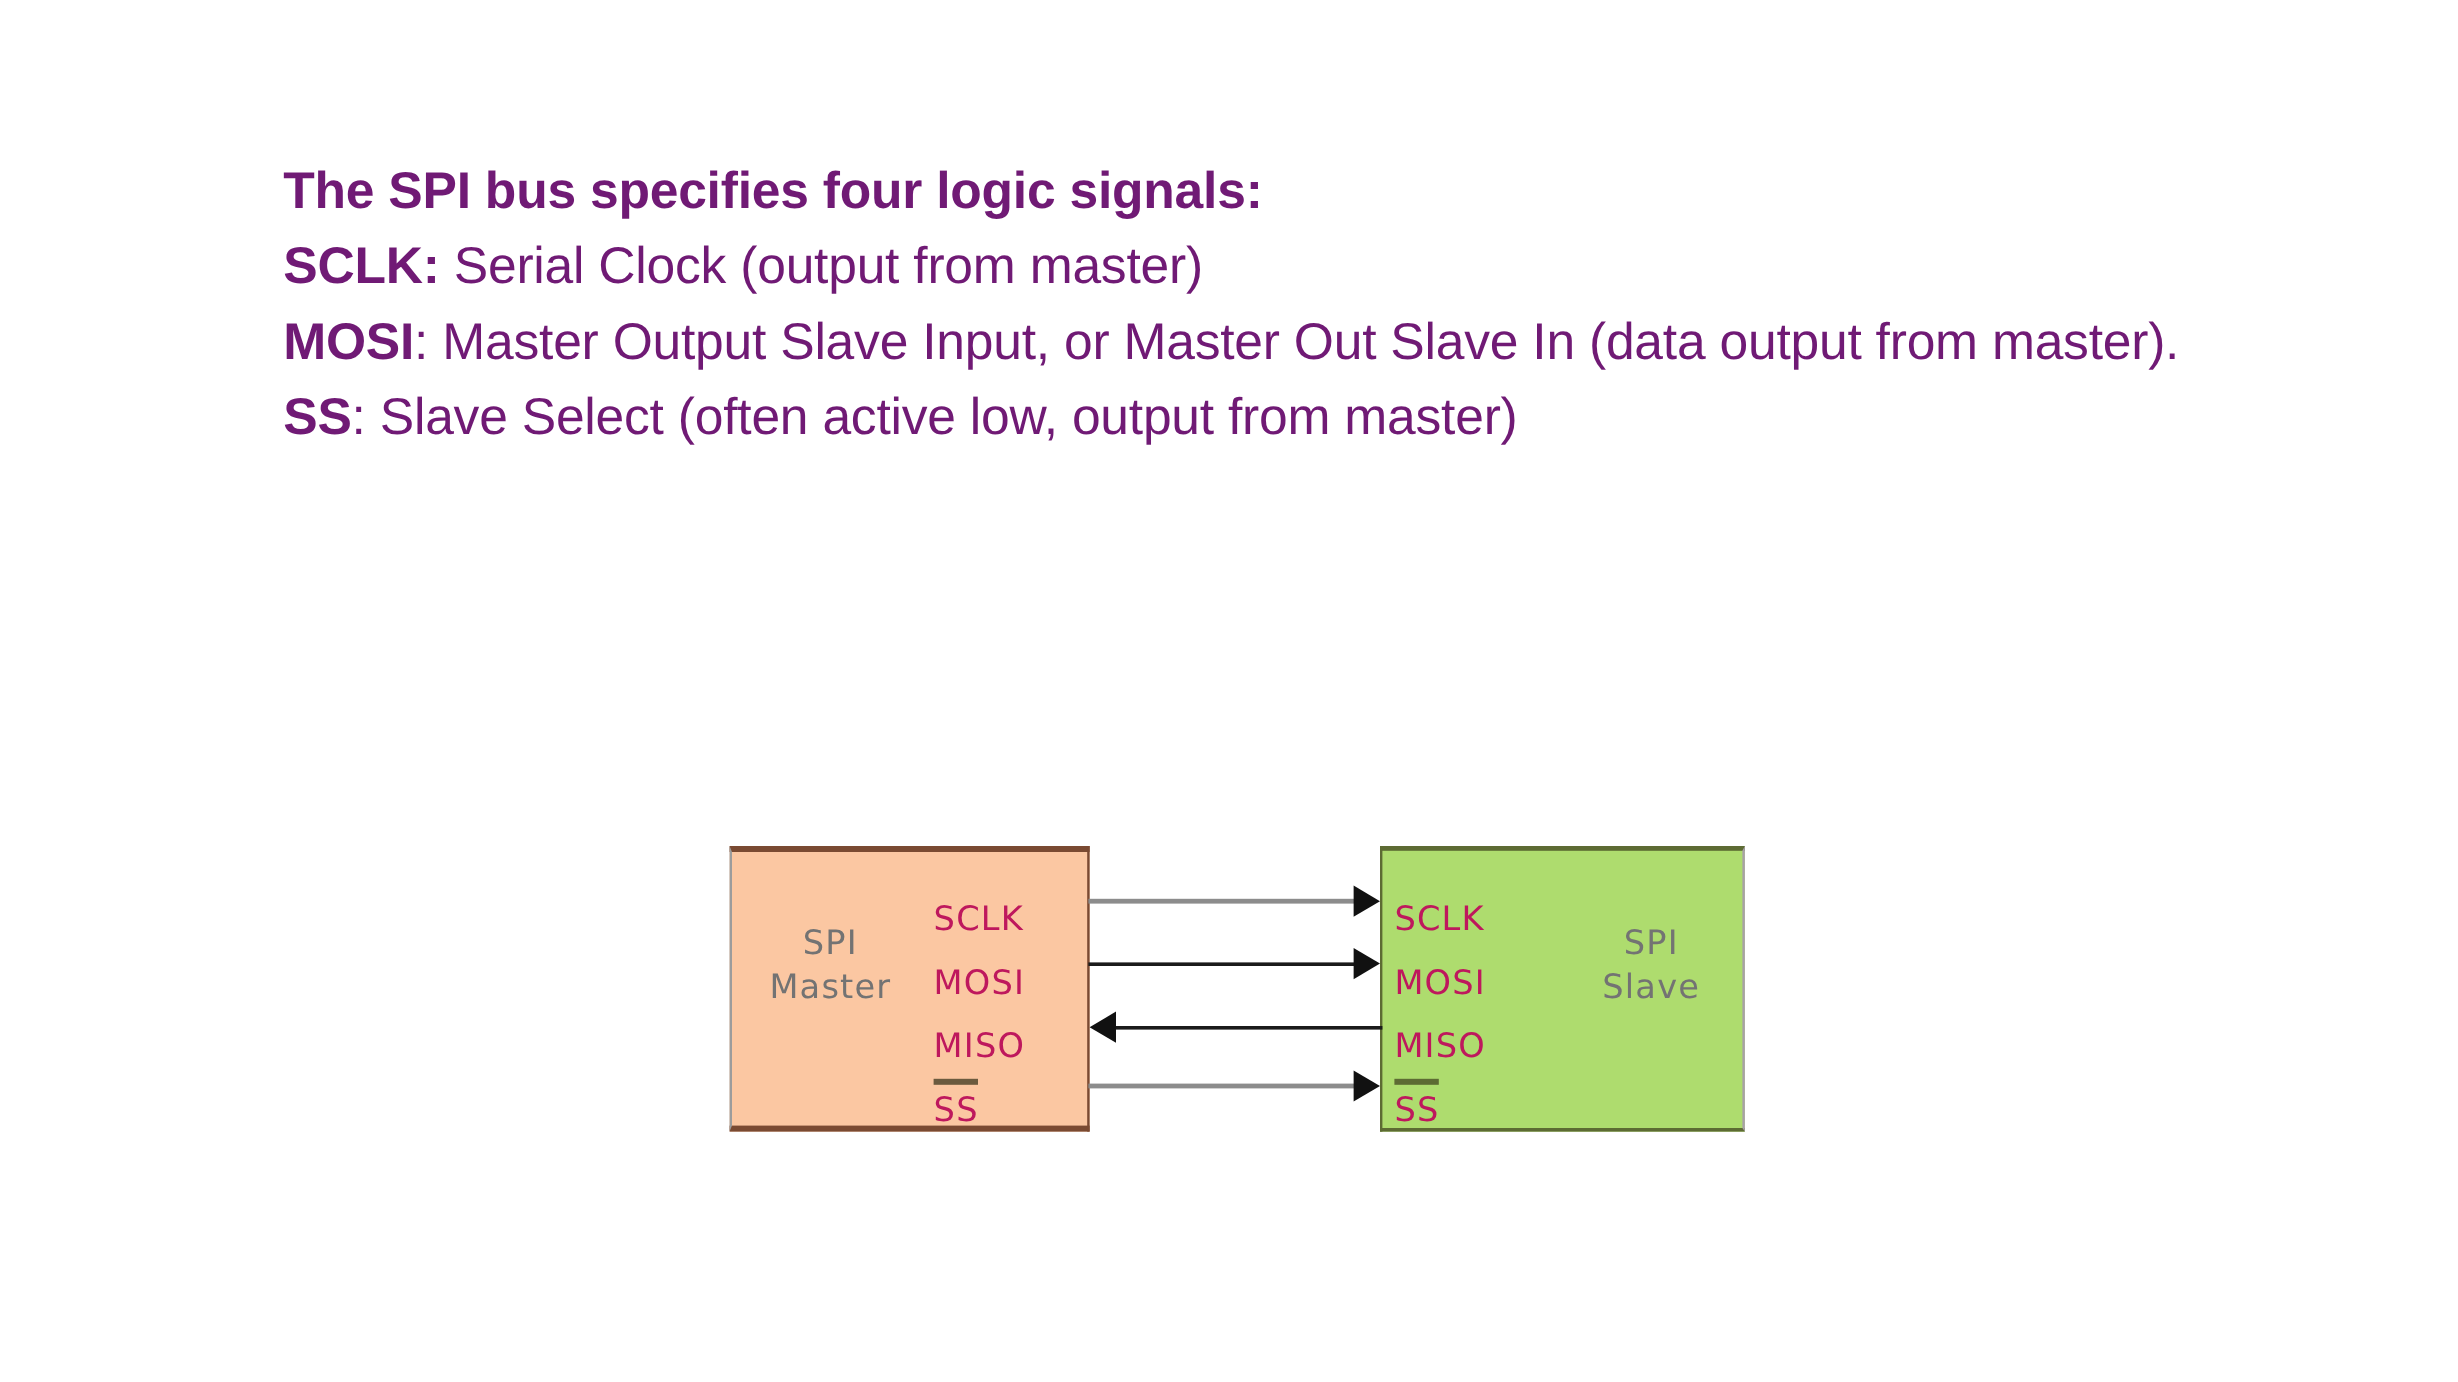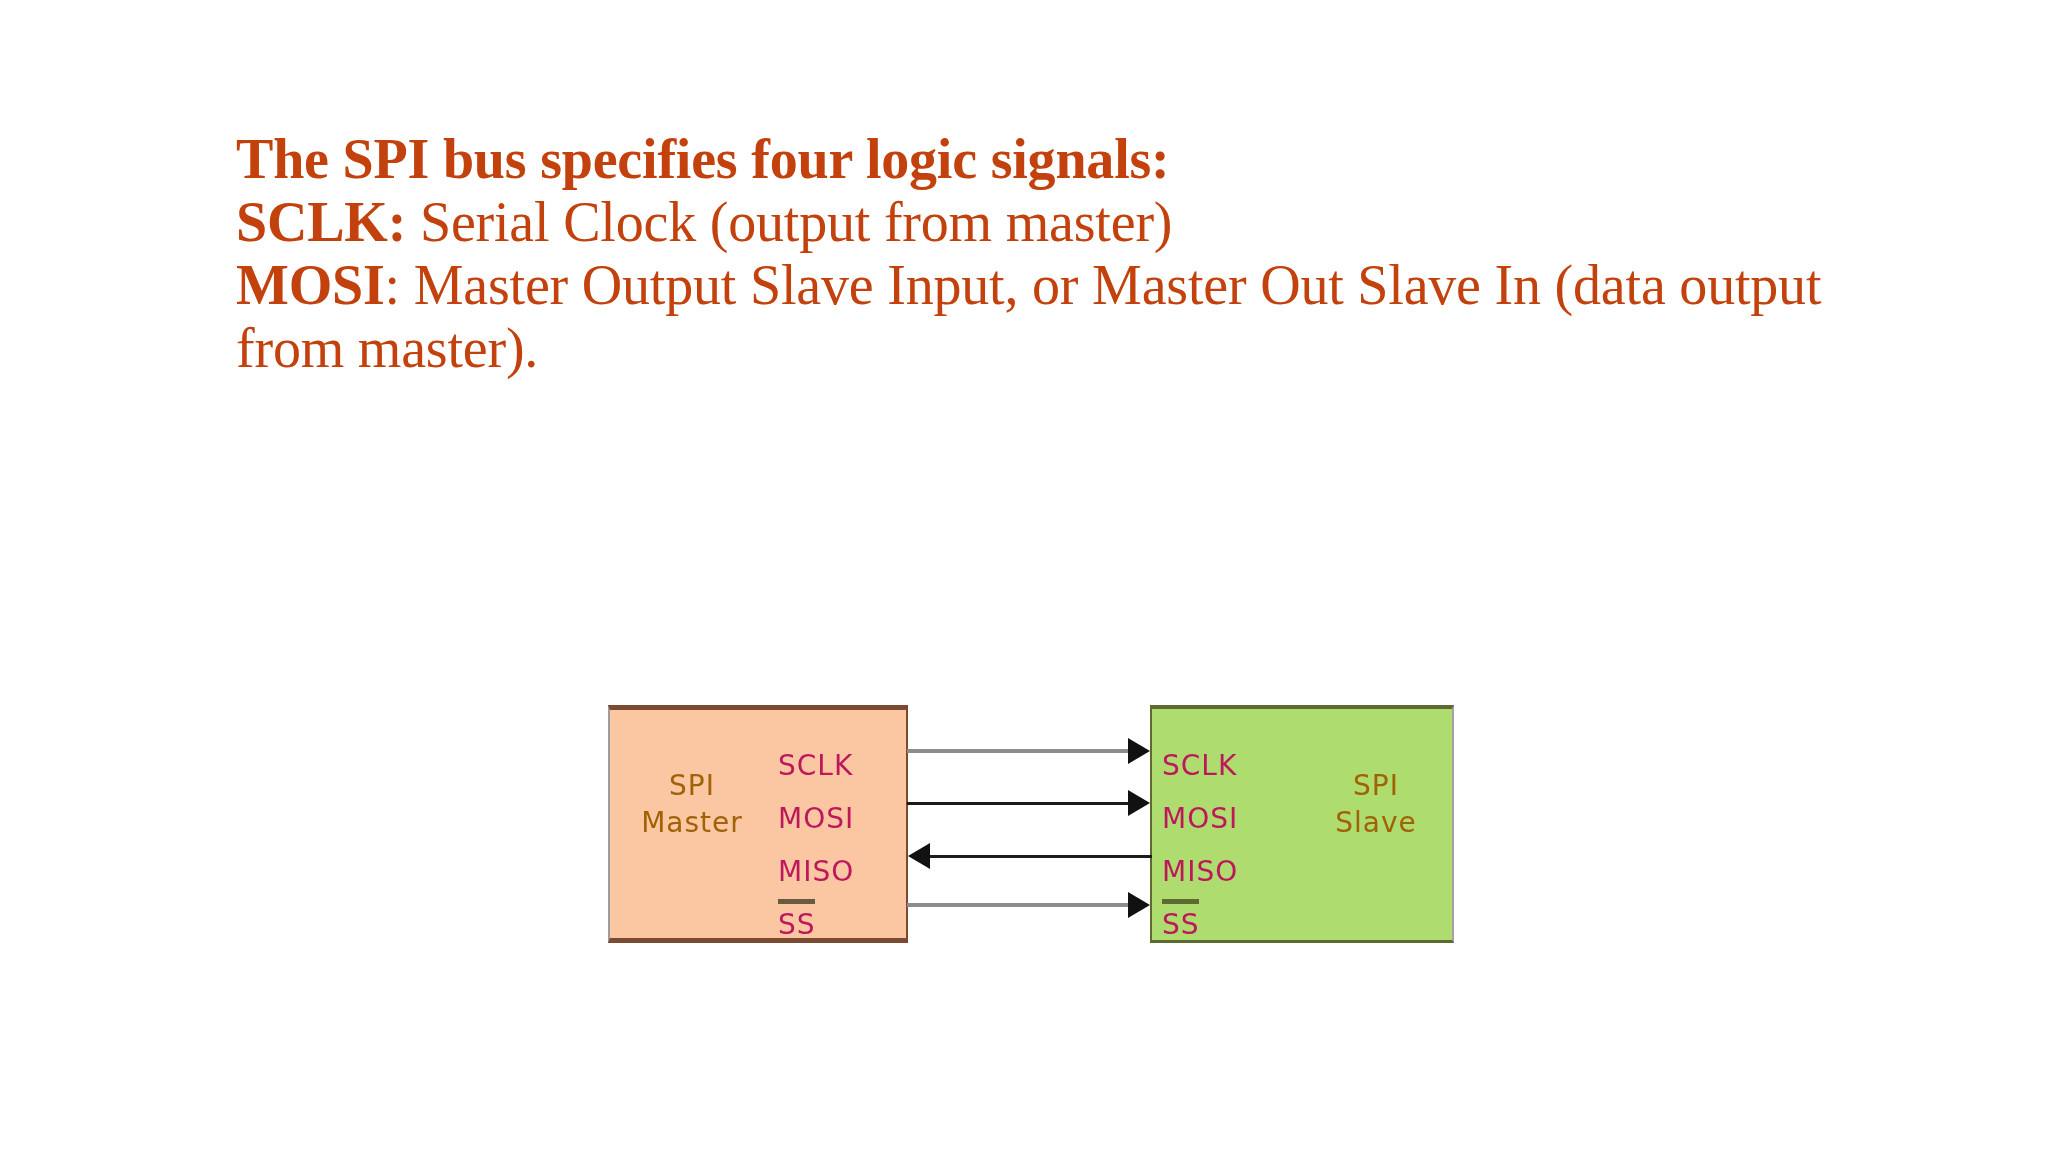--- a/index.html
+++ b/index.html
@@ -16,24 +16,24 @@
   }
 
   
   #text-block {
     position: absolute;
     left: 236px;
     top: 128px;
     width: 1620px;
   }
   .para {
-    font-family: Liberation Serif, serif;
-    font-size: 56px;
+    font-family: Liberation Sans, sans-serif;
+    font-size: 43px;
     line-height: 63px;
-    color: #c2410c;
+    color: #701a75;
     letter-spacing: -0.2px;
     white-space: normal;
   }
   .para b { font-weight: bold; }
   .para .rest { font-weight: normal; }
 
   
   #diagram {
     position: absolute;
     left: 600px;
@@ -77,21 +77,21 @@
     border-left-color: #5d6b33;
     border-right-color: #a8a0a8;
   }
 
   
   .role {
     position: absolute;
     font-family: "DejaVu Sans", sans-serif;
     font-size: 28px;
     line-height: 37px;
-    color: #a16207;
+    color: #737373;
     text-align: center;
     white-space: pre-line;
     letter-spacing: 1px;
   }
   #master-role { left: 22px; top: 72px; width: 140px; }
   #slave-role  { left: 706px; top: 72px; width: 140px; }
 
   
   .pin-col {
     position: absolute;
@@ -146,20 +146,21 @@
 
   <div class="para">
     <b>The SPI bus specifies four logic signals:</b>
   </div>
 
   <div class="para"><b>SCLK:</b><span class="rest"> Serial Clock (output from master)</span></div>
 
   <div class="para"><b>MOSI</b><span class="rest">: Master Output Slave Input, or Master Out Slave In (data output from master).</span></div>
 
 
+  <div class="para"><b>SS</b><span class="rest">: Slave Select (often active low, output from master)</span></div>
 
 </div>
 
 <div id="diagram">
 
   <div class="chip" id="master-box">
     <div class="chip-inner"></div>
   </div>
   <div class="role" id="master-role">SPI
 Master</div>

